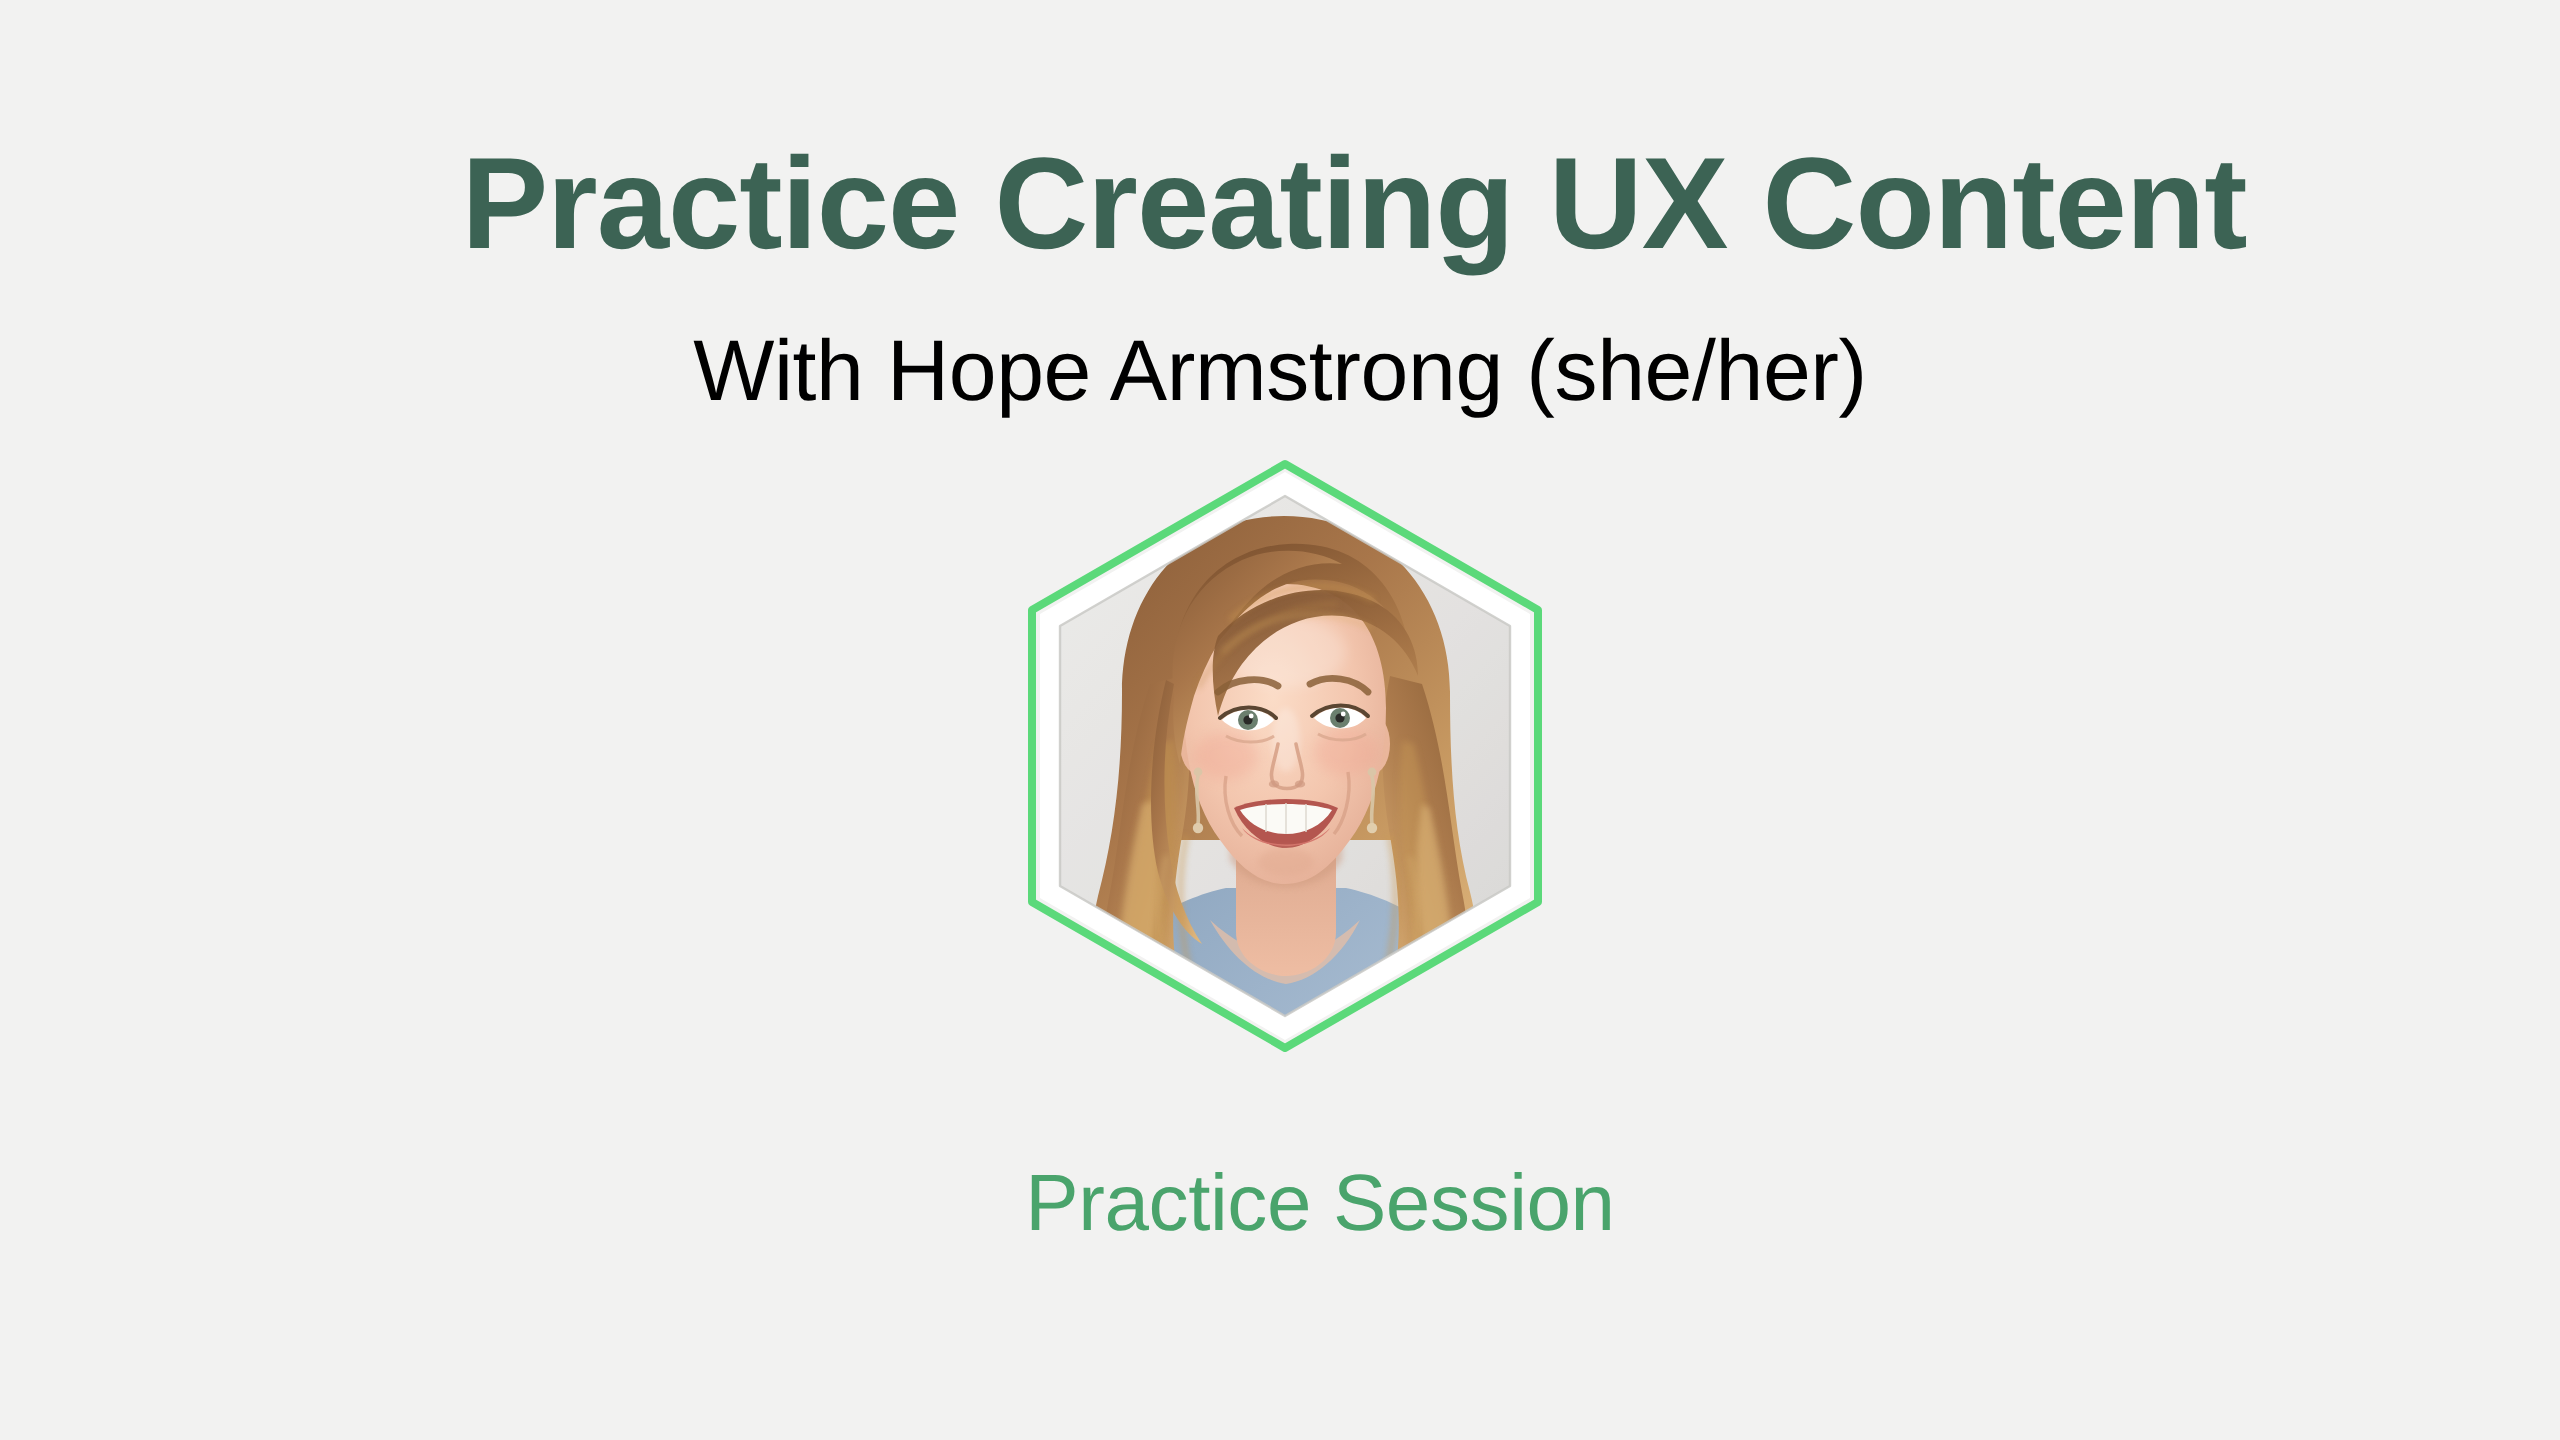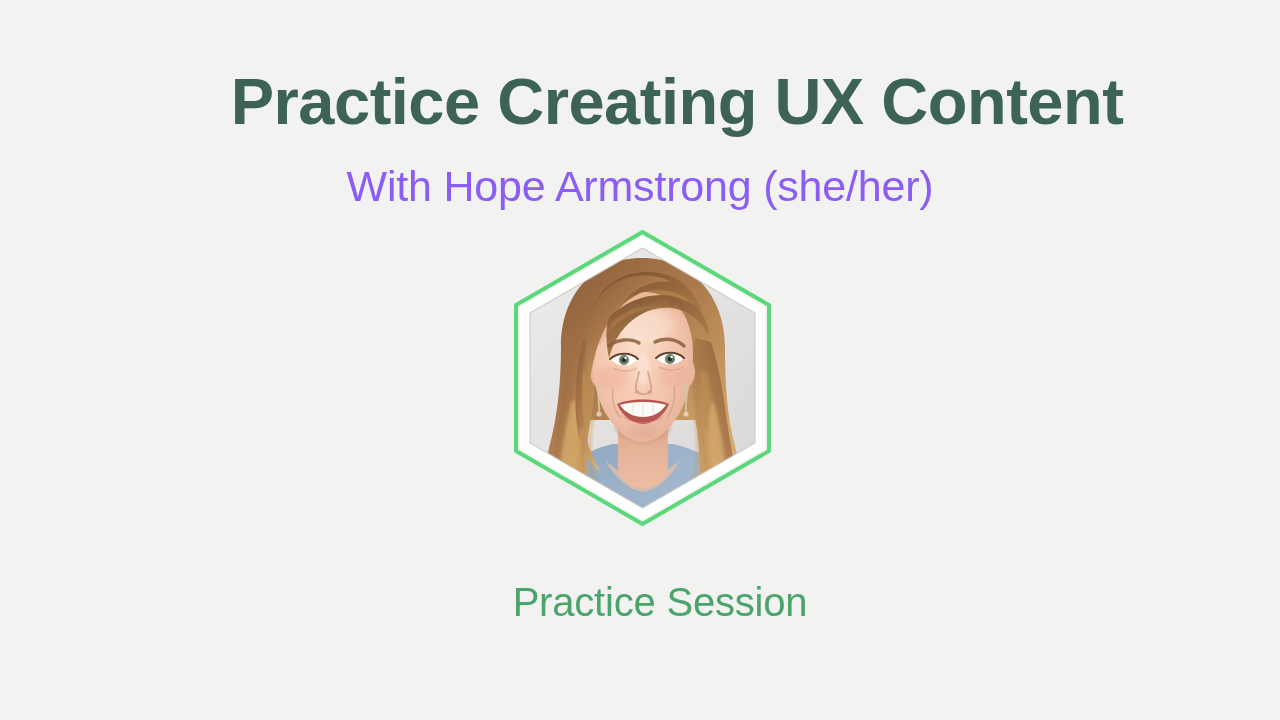--- a/index.html
+++ b/index.html
@@ -42,21 +42,21 @@
   
   #subtitle {
     position: absolute;
     left: 0;
     top: 163px;
     width: 1280px;
     text-align: center;
     font-size: 43px;
     font-weight: 400;
     letter-spacing: -0.2px;
-    color: #8b5cf6;
+    color: #000000;
     line-height: 1.1;
     white-space: nowrap;
   }
 
   
   #caption {
     position: absolute;
     left: 0;
     top: 580px;
     width: 1280px;

